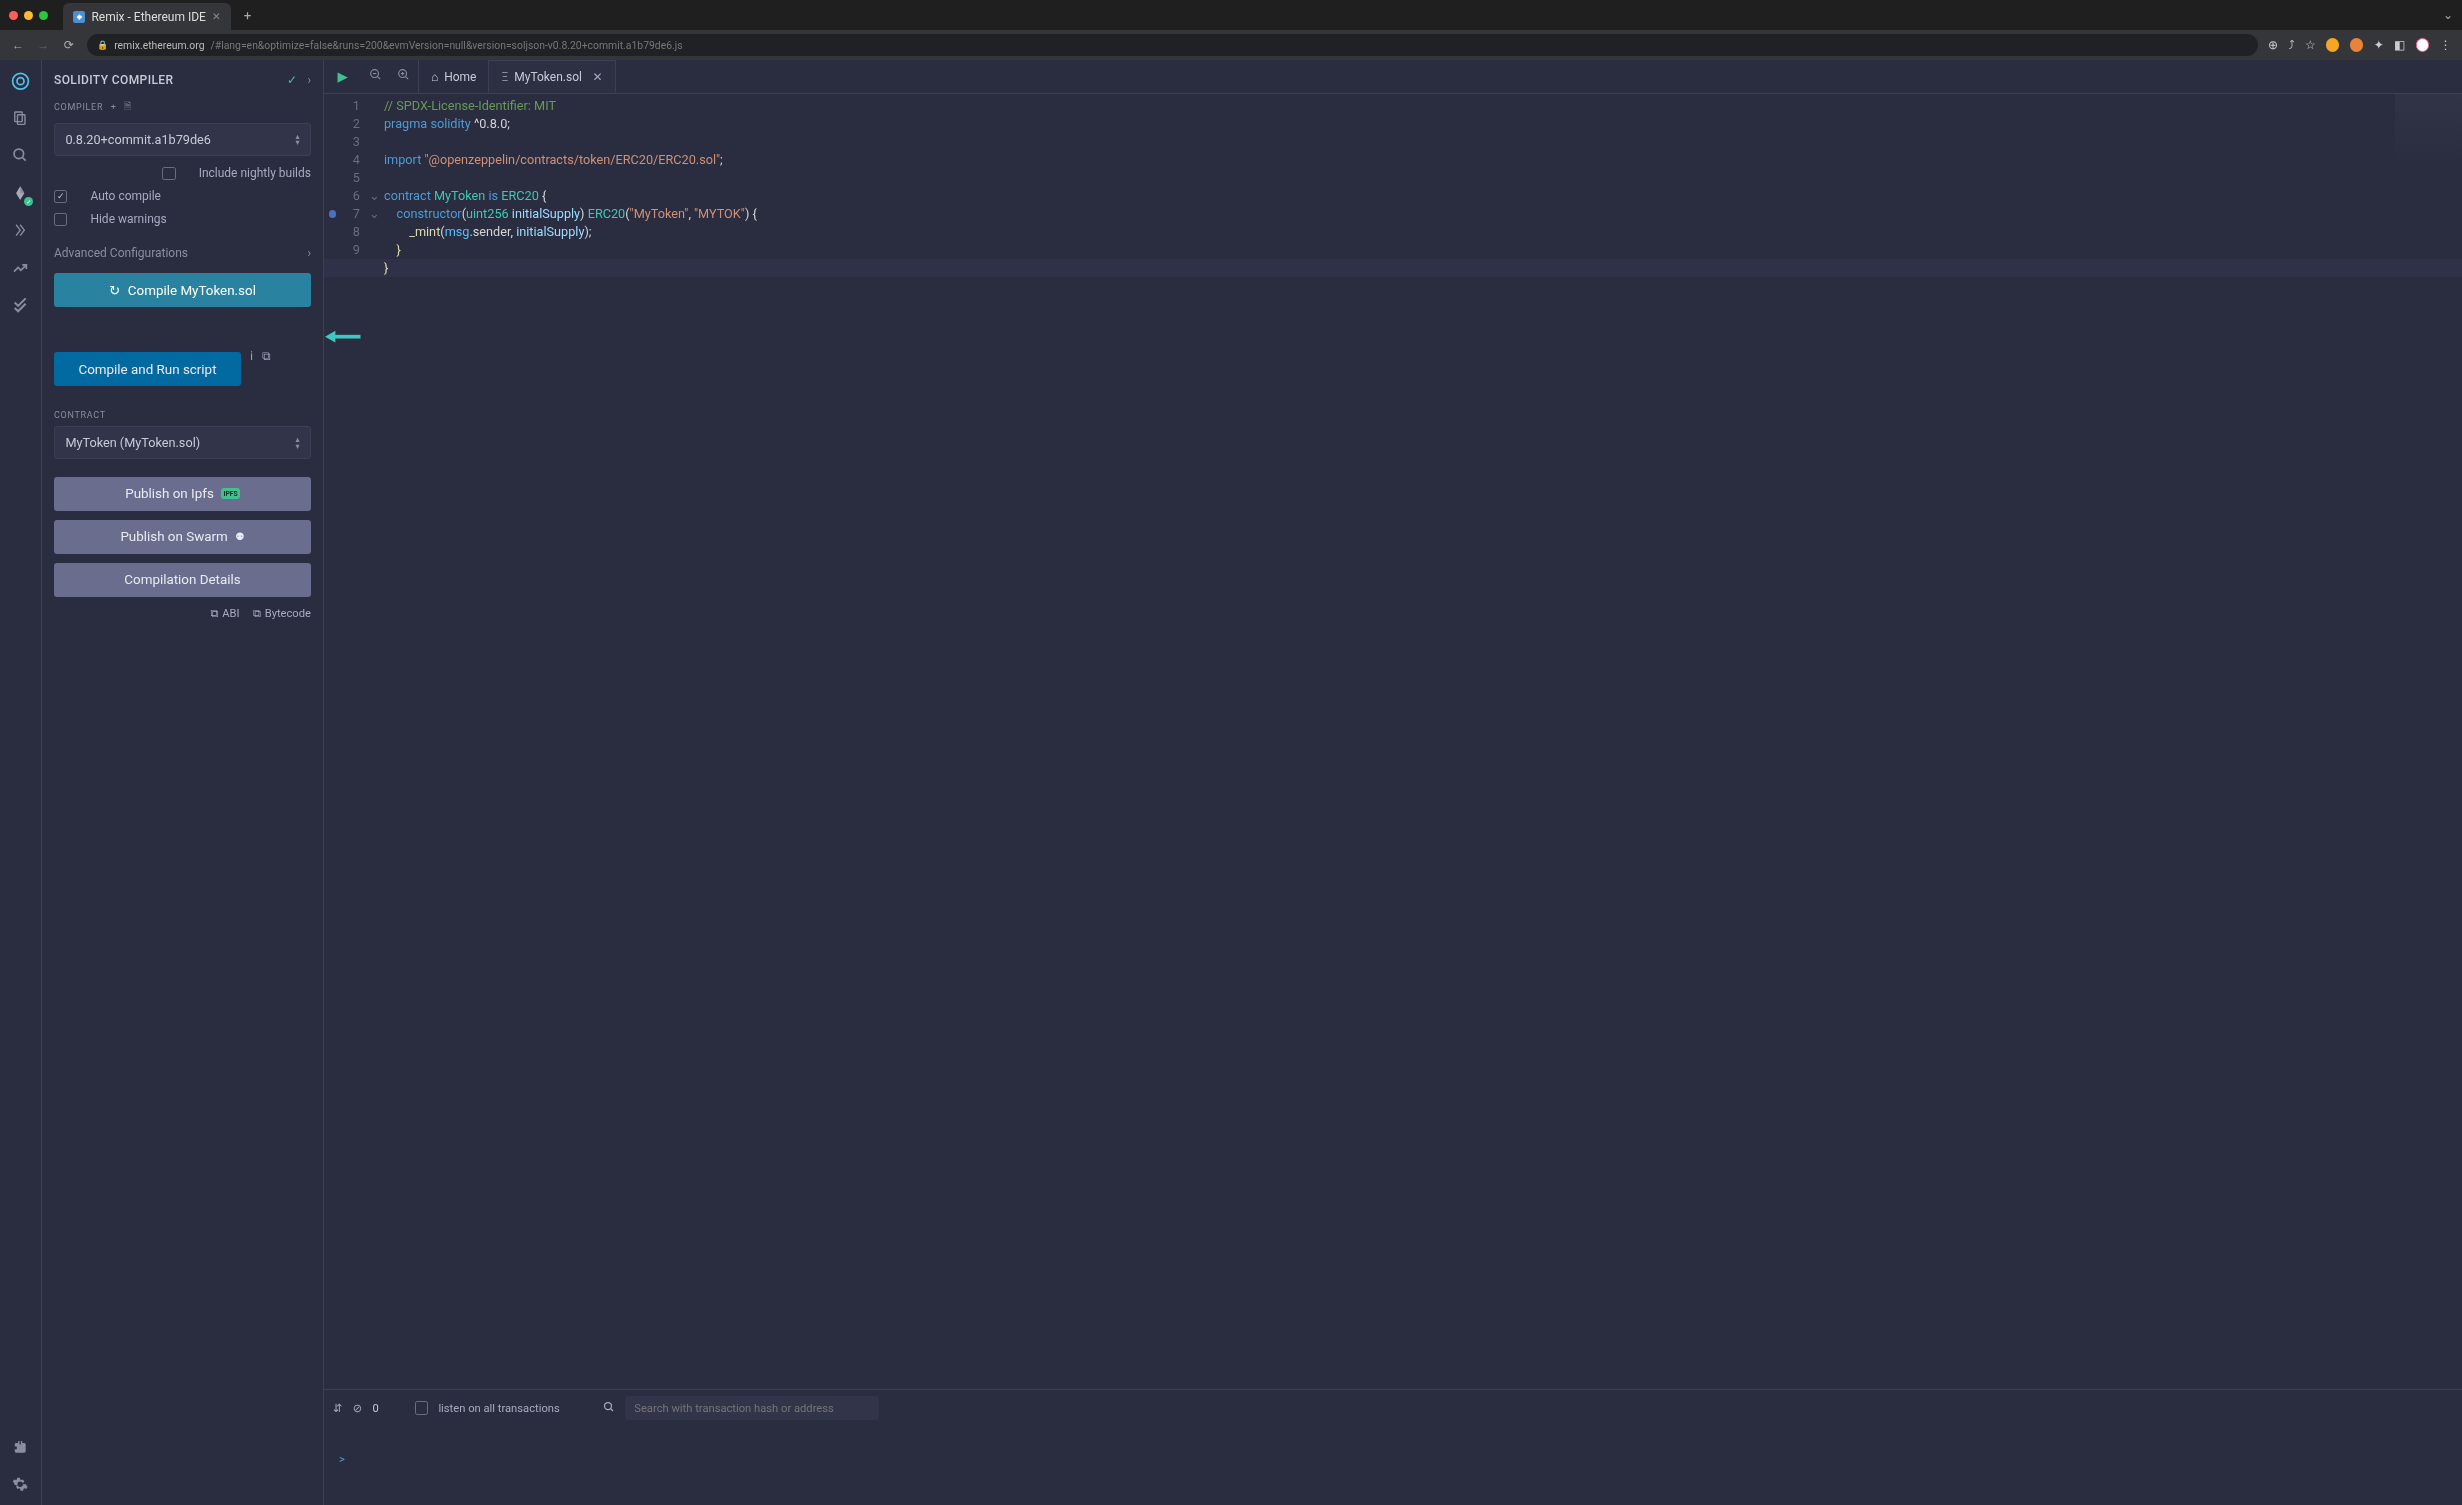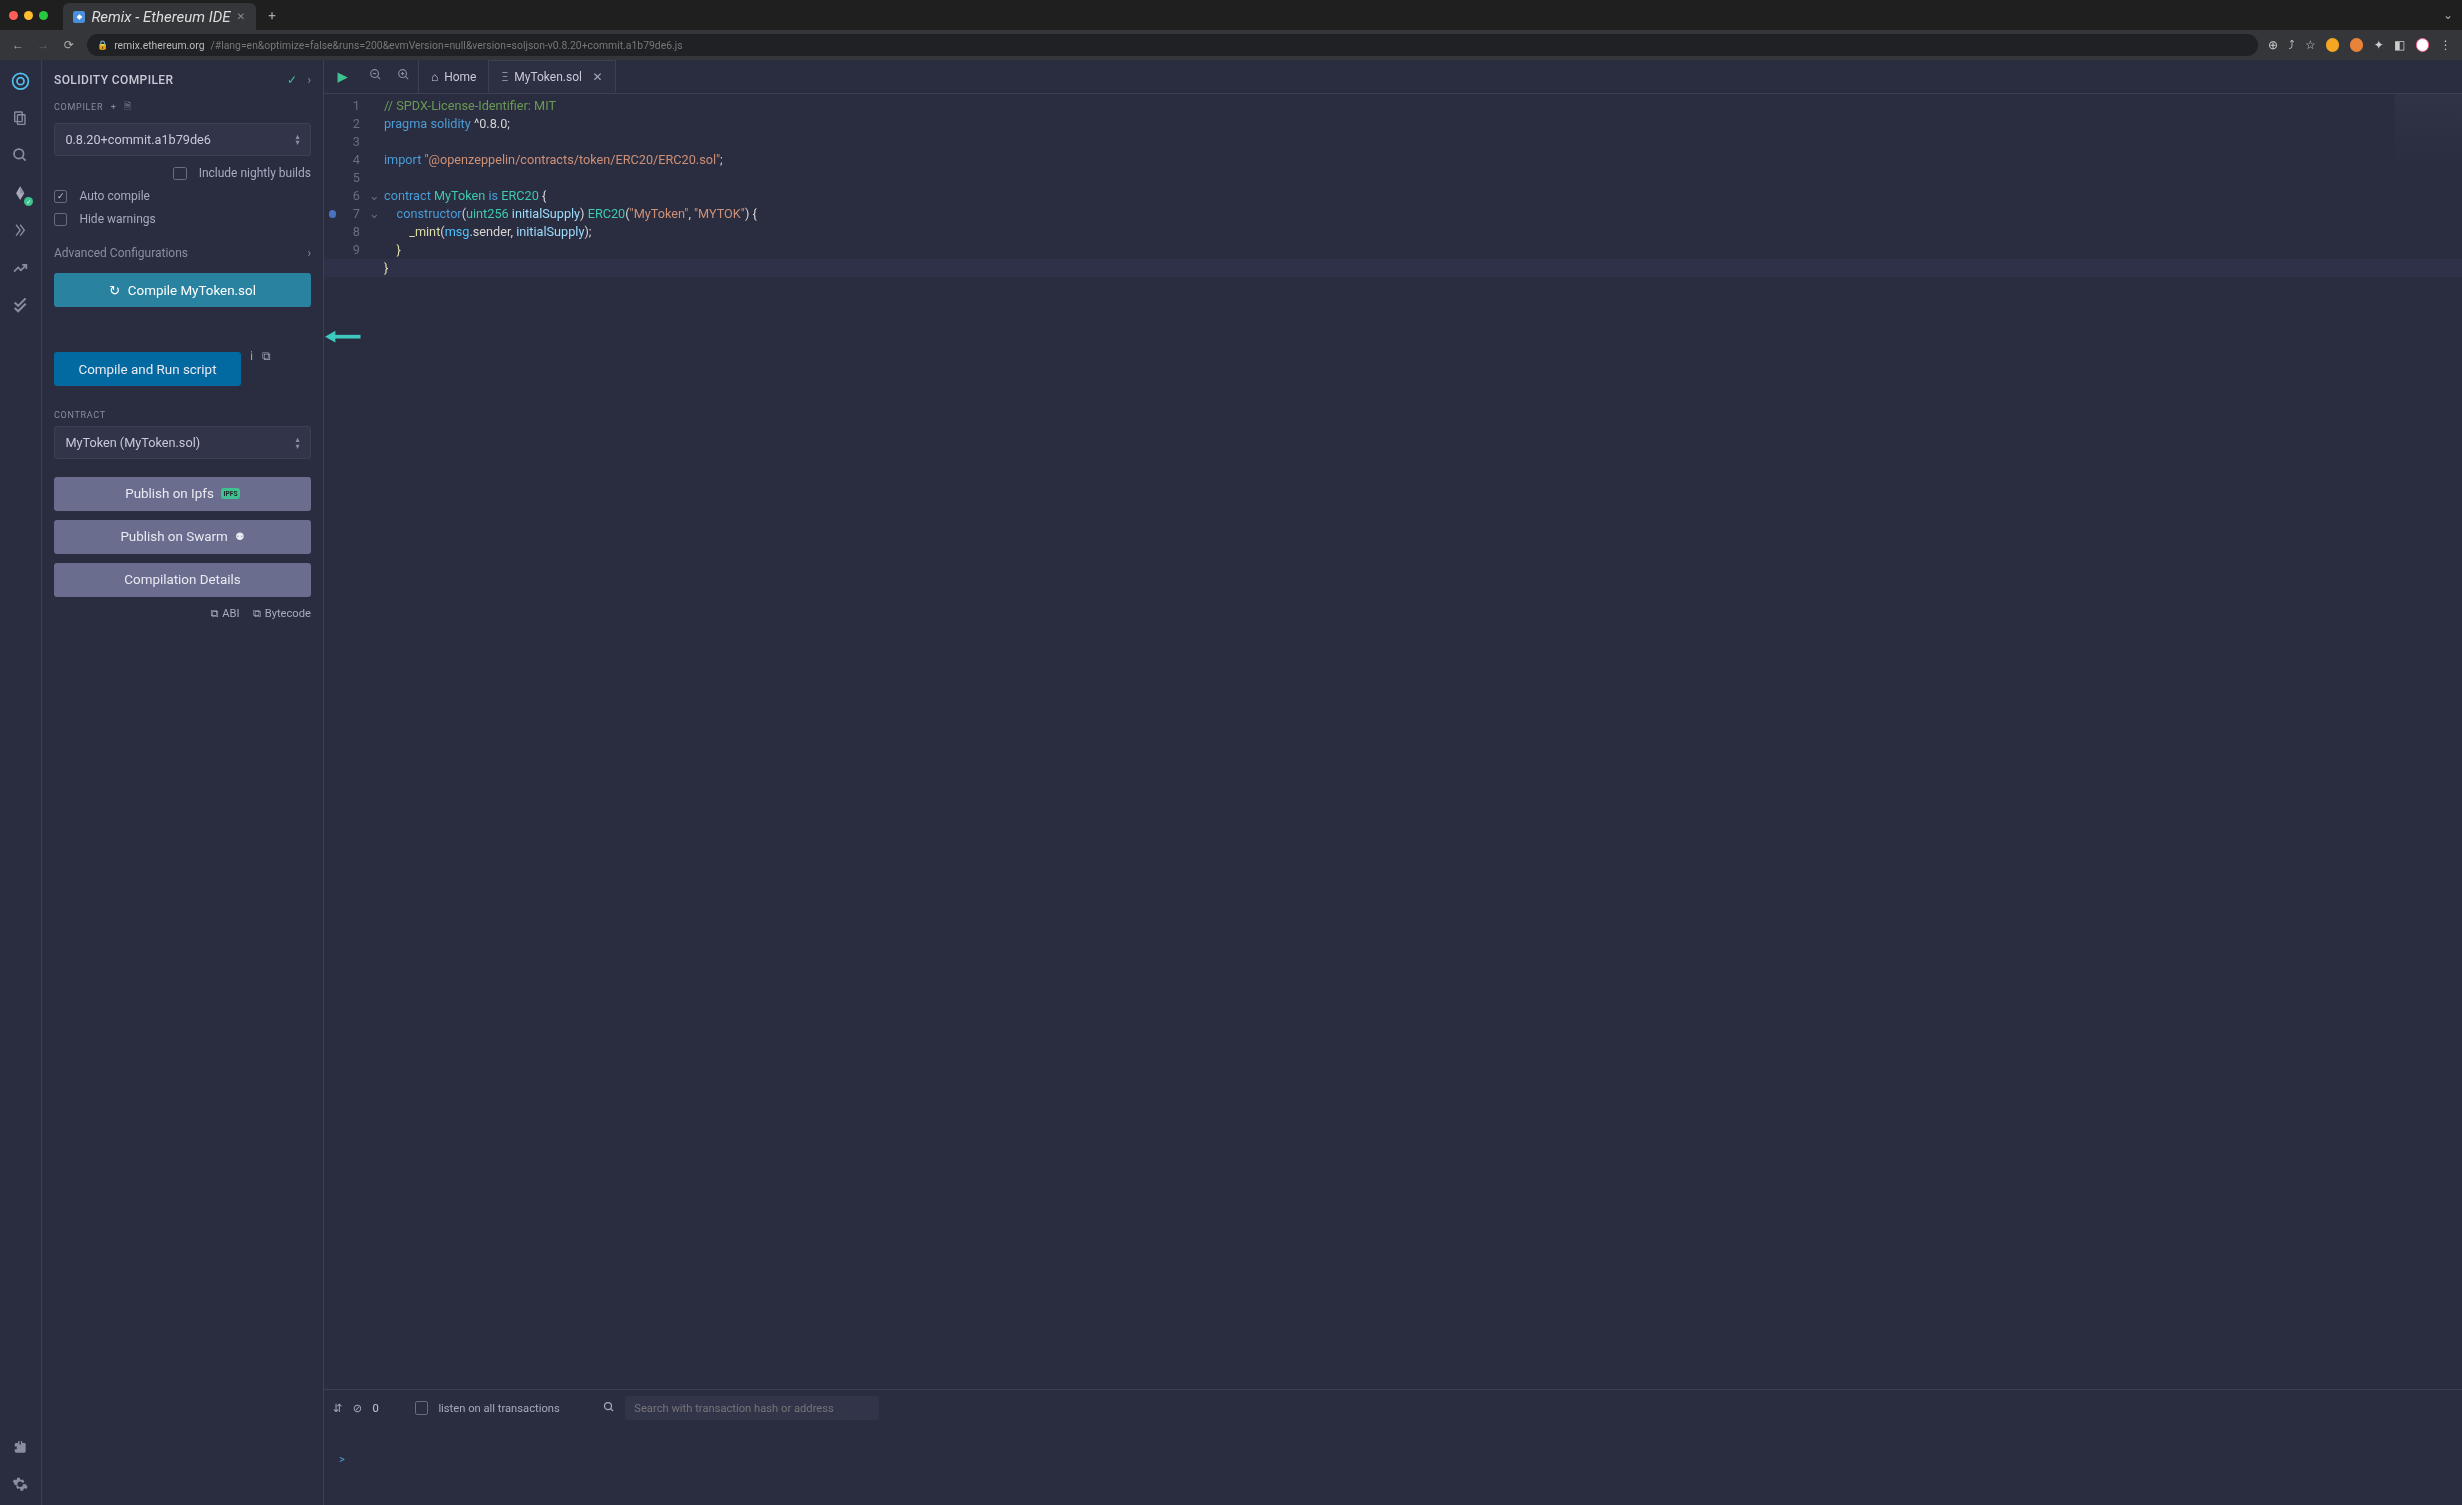--- a/index.html
+++ b/index.html
@@ -55,23 +55,22 @@
       height: 12px;
       background: #4a90d9;
       border-radius: 2.2px;
       display:flex;
       align-items:center;
       justify-content:center;
       font-size:7.5px;
       color:#fff;
     }
     .browser-tab-title {
-      font-size: 15px;
+      font-size: 12px;
       color: #ddd;
-      font-style: italic;
     }
     .tab-close {
       margin-left: auto;
       color: #888;
       font-size: 10.4px;
     }
     .new-tab {
       margin-left: 7.5px;
       color: #aaa;
       font-size: 13.4px;
@@ -228,21 +227,21 @@
       display:flex;
       flex-direction:column;
       line-height:0.8;
     }
     .checkbox-row {
       display: flex;
       align-items: center;
       font-size: 12px;
       color: #a7aac0;
       margin-bottom: 9px;
-      gap: 12px;
+      gap: 23px;
     }
     .checkbox-row.right { justify-content: flex-end; }
     .checkbox {
       width: 13.4px;
       height: 13.4px;
       border: 0.7px solid #6a6c80;
       border-radius: 2.2px;
       display: flex;
       align-items: center;
       justify-content: center;

